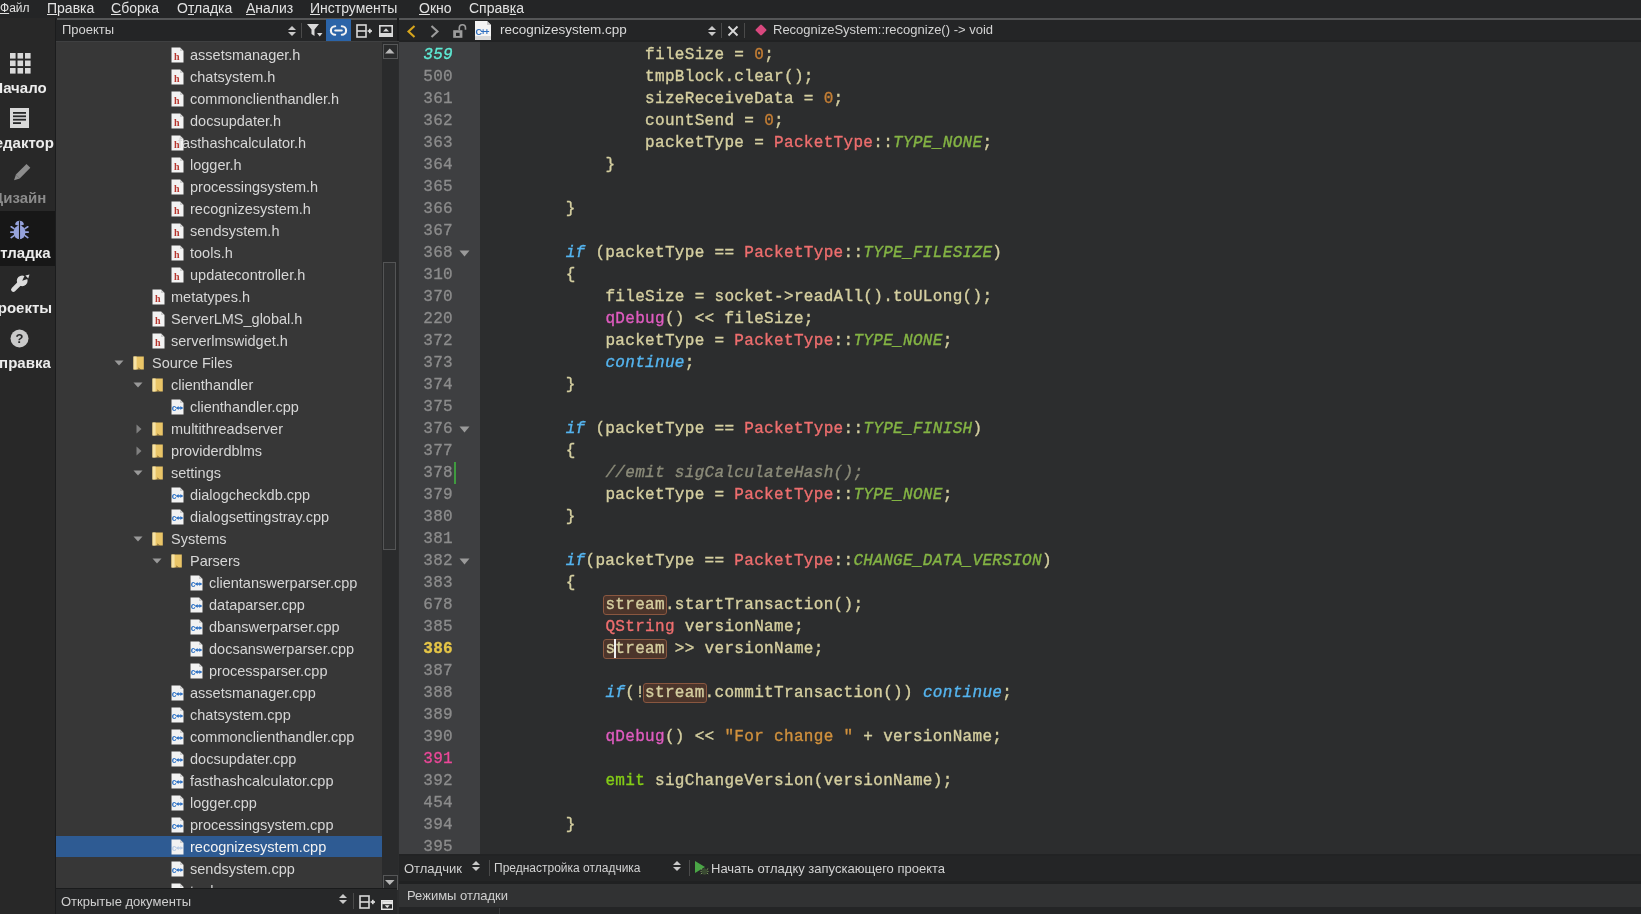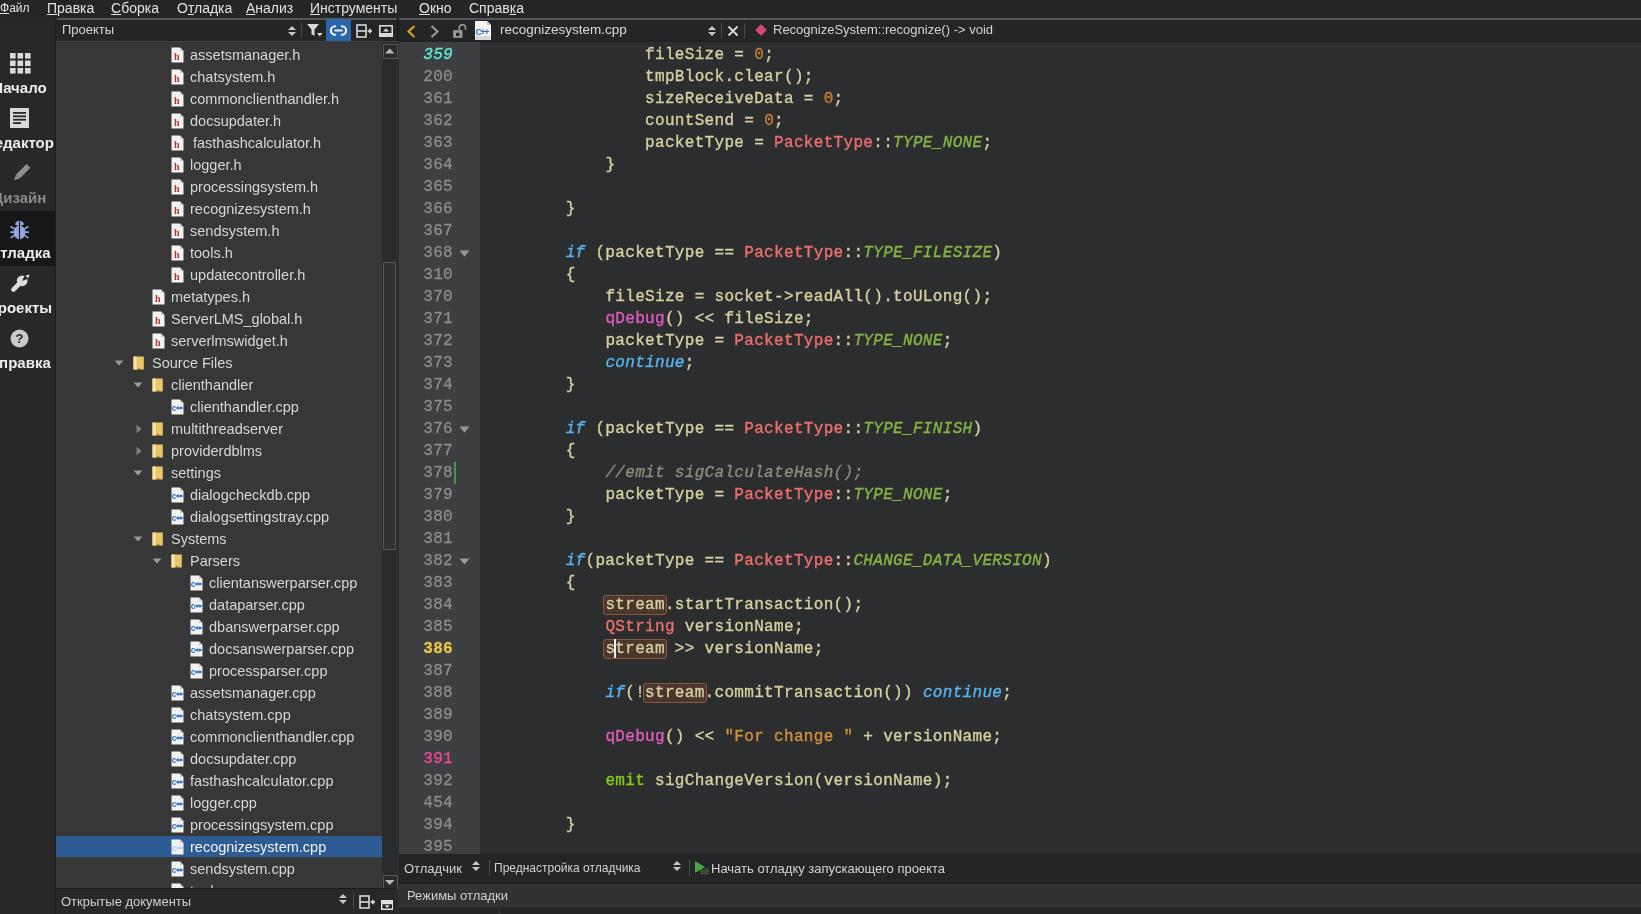--- a/index.html
+++ b/index.html
@@ -181,21 +181,21 @@
       <text x="3" y="12.5" font-size="10" font-weight="bold" fill="#b5342c" font-family="Liberation Serif">h</text>
     </svg>
     <span class="tlab" style="left:134px">docsupdater.h</span>
   </div>
 <div class="trow" style="top:132px;">
     <svg style="position:absolute;left:115px;top:3px" width="13" height="16" viewBox="0 0 13 16">
       <path d="M0.5 0.5 H9 L12.5 4 V15.5 H0.5 Z" fill="#f2f2f2"></path>
       <path d="M9 0.5 L12.5 4 H9 Z" fill="#cccccc"></path>
       <text x="3" y="12.5" font-size="10" font-weight="bold" fill="#b5342c" font-family="Liberation Serif">h</text>
     </svg>
-    <span class="tlab" style="left:137px">fasthashcalculator.h</span>
+    <span class="tlab" style="left:122px">fasthashcalculator.h</span>
   </div>
 <div class="trow" style="top:154px;">
     <svg style="position:absolute;left:115px;top:3px" width="13" height="16" viewBox="0 0 13 16">
       <path d="M0.5 0.5 H9 L12.5 4 V15.5 H0.5 Z" fill="#f2f2f2"></path>
       <path d="M9 0.5 L12.5 4 H9 Z" fill="#cccccc"></path>
       <text x="3" y="12.5" font-size="10" font-weight="bold" fill="#b5342c" font-family="Liberation Serif">h</text>
     </svg>
     <span class="tlab" style="left:134px">logger.h</span>
   </div>
 <div class="trow" style="top:176px;">
@@ -547,41 +547,41 @@
 <svg style="position:absolute;left:385.3px;top:879.5px" width="9.5" height="5.5" viewBox="0 0 9.5 5.5">
     <path d="M0 0 L4.75 5 L9.5 0 Z" fill="#b8b8b8"></path>
   </svg>
 <div style="position:absolute;left:399px;top:42px;width:1242px;height:813px;background:#2c2d2e"></div>
 <div style="position:absolute;left:399px;top:42px;width:81px;height:813px;background:#3e3f41"></div>
 <div style="position:absolute;left:602.9px;top:595px;width:64.0px;height:20px;background:#4c352b;border:1px solid #8a5740;border-radius:3px;position:absolute"></div>
 <div style="position:absolute;left:602.9px;top:639px;width:64.0px;height:20px;background:#4c352b;border:1px solid #8a5740;border-radius:3px;position:absolute"></div>
 <div style="position:absolute;left:642.5px;top:683px;width:64.0px;height:20px;background:#4c352b;border:1px solid #8a5740;border-radius:3px;position:absolute"></div>
 <div class="gnum" style="top:44px;color:#5eead4;font-style:italic;">359</div>
 <div class="code" style="top:44px">            <span style="color:#d5cfa0;">fileSize = </span><span style="color:#c57f35;">0</span><span style="color:#d5cfa0;">;</span></div>
-<div class="gnum" style="top:66px;color:#8c8c8c;">200</div>
+<div class="gnum" style="top:66px;color:#8c8c8c;">500</div>
 <div class="code" style="top:66px">            <span style="color:#d5cfa0;">tmpBlock.clear();</span></div>
 <div class="gnum" style="top:88px;color:#8c8c8c;">361</div>
 <div class="code" style="top:88px">            <span style="color:#d5cfa0;">sizeReceiveData = </span><span style="color:#c57f35;">0</span><span style="color:#d5cfa0;">;</span></div>
 <div class="gnum" style="top:110px;color:#8c8c8c;">362</div>
 <div class="code" style="top:110px">            <span style="color:#d5cfa0;">countSend = </span><span style="color:#c57f35;">0</span><span style="color:#d5cfa0;">;</span></div>
 <div class="gnum" style="top:132px;color:#8c8c8c;">363</div>
 <div class="code" style="top:132px">            <span style="color:#d5cfa0;">packetType = </span><span style="color:#ee6e6e;">PacketType</span><span style="color:#d5cfa0;">::</span><span style="color:#84b444;font-style:italic">TYPE_NONE</span><span style="color:#d5cfa0;">;</span></div>
 <div class="gnum" style="top:154px;color:#8c8c8c;">364</div>
 <div class="code" style="top:154px">        <span style="color:#d5cfa0;">}</span></div>
 <div class="gnum" style="top:176px;color:#8c8c8c;">365</div>
 <div class="gnum" style="top:198px;color:#8c8c8c;">366</div>
 <div class="code" style="top:198px">    <span style="color:#d5cfa0;">}</span></div>
 <div class="gnum" style="top:220px;color:#8c8c8c;">367</div>
 <div class="gnum" style="top:242px;color:#8c8c8c;">368</div>
 <div class="code" style="top:242px">    <span style="color:#55b5f0;font-style:italic">if</span><span style="color:#d5cfa0;"> (packetType == </span><span style="color:#ee6e6e;">PacketType</span><span style="color:#d5cfa0;">::</span><span style="color:#84b444;font-style:italic">TYPE_FILESIZE</span><span style="color:#d5cfa0;">)</span></div>
 <div class="gnum" style="top:264px;color:#8c8c8c;">310</div>
 <div class="code" style="top:264px">    <span style="color:#d5cfa0;">{</span></div>
 <div class="gnum" style="top:286px;color:#8c8c8c;">370</div>
 <div class="code" style="top:286px">        <span style="color:#d5cfa0;">fileSize = socket-&gt;readAll().toULong();</span></div>
-<div class="gnum" style="top:308px;color:#8c8c8c;">371</div>
+<div class="gnum" style="top:308px;color:#8c8c8c;">220</div>
 <div class="code" style="top:308px">        <span style="color:#e05cc0;">qDebug</span><span style="color:#d5cfa0;">() &lt;&lt; fileSize;</span></div>
 <div class="gnum" style="top:330px;color:#8c8c8c;">372</div>
 <div class="code" style="top:330px">        <span style="color:#d5cfa0;">packetType = </span><span style="color:#ee6e6e;">PacketType</span><span style="color:#d5cfa0;">::</span><span style="color:#84b444;font-style:italic">TYPE_NONE</span><span style="color:#d5cfa0;">;</span></div>
 <div class="gnum" style="top:352px;color:#8c8c8c;">373</div>
 <div class="code" style="top:352px">        <span style="color:#55b5f0;font-style:italic">continue</span><span style="color:#d5cfa0;">;</span></div>
 <div class="gnum" style="top:374px;color:#8c8c8c;">374</div>
 <div class="code" style="top:374px">    <span style="color:#d5cfa0;">}</span></div>
 <div class="gnum" style="top:396px;color:#8c8c8c;">375</div>
 <div class="gnum" style="top:418px;color:#8c8c8c;">376</div>
 <div class="code" style="top:418px">    <span style="color:#55b5f0;font-style:italic">if</span><span style="color:#d5cfa0;"> (packetType == </span><span style="color:#ee6e6e;">PacketType</span><span style="color:#d5cfa0;">::</span><span style="color:#84b444;font-style:italic">TYPE_FINISH</span><span style="color:#d5cfa0;">)</span></div>
@@ -591,21 +591,21 @@
 <div class="code" style="top:462px">        <span style="color:#8b8b79;font-style:italic">//emit sigCalculateHash();</span></div>
 <div class="gnum" style="top:484px;color:#8c8c8c;">379</div>
 <div class="code" style="top:484px">        <span style="color:#d5cfa0;">packetType = </span><span style="color:#ee6e6e;">PacketType</span><span style="color:#d5cfa0;">::</span><span style="color:#84b444;font-style:italic">TYPE_NONE</span><span style="color:#d5cfa0;">;</span></div>
 <div class="gnum" style="top:506px;color:#8c8c8c;">380</div>
 <div class="code" style="top:506px">    <span style="color:#d5cfa0;">}</span></div>
 <div class="gnum" style="top:528px;color:#8c8c8c;">381</div>
 <div class="gnum" style="top:550px;color:#8c8c8c;">382</div>
 <div class="code" style="top:550px">    <span style="color:#55b5f0;font-style:italic">if</span><span style="color:#d5cfa0;">(packetType == </span><span style="color:#ee6e6e;">PacketType</span><span style="color:#d5cfa0;">::</span><span style="color:#84b444;font-style:italic">CHANGE_DATA_VERSION</span><span style="color:#d5cfa0;">)</span></div>
 <div class="gnum" style="top:572px;color:#8c8c8c;">383</div>
 <div class="code" style="top:572px">    <span style="color:#d5cfa0;">{</span></div>
-<div class="gnum" style="top:594px;color:#8c8c8c;">384</div>
+<div class="gnum" style="top:594px;color:#8c8c8c;">678</div>
 <div class="code" style="top:594px">        <span style="color:#d5cfa0;">stream</span><span style="color:#d5cfa0;">.startTransaction();</span></div>
 <div class="gnum" style="top:616px;color:#8c8c8c;">385</div>
 <div class="code" style="top:616px">        <span style="color:#ee6e6e;">QString</span><span style="color:#d5cfa0;text-align:right;"> versionName;</span></div>
 <div class="gnum" style="top:638px;color:#e6c647;font-weight:bold;">386</div>
 <div class="code" style="top:638px">        <span style="color:#d5cfa0;">stream</span><span style="color:#d5cfa0;"> &gt;&gt; versionName;</span></div>
 <div class="gnum" style="top:660px;color:#8c8c8c;">387</div>
 <div class="gnum" style="top:682px;color:#8c8c8c;">388</div>
 <div class="code" style="top:682px">        <span style="color:#55b5f0;font-style:italic">if</span><span style="color:#d5cfa0;">(!</span><span style="color:#d5cfa0;">stream</span><span style="color:#d5cfa0;">.commitTransaction()) </span><span style="color:#55b5f0;font-style:italic">continue</span><span style="color:#d5cfa0;">;</span></div>
 <div class="gnum" style="top:704px;color:#8c8c8c;">389</div>
 <div class="gnum" style="top:726px;color:#8c8c8c;">390</div>

